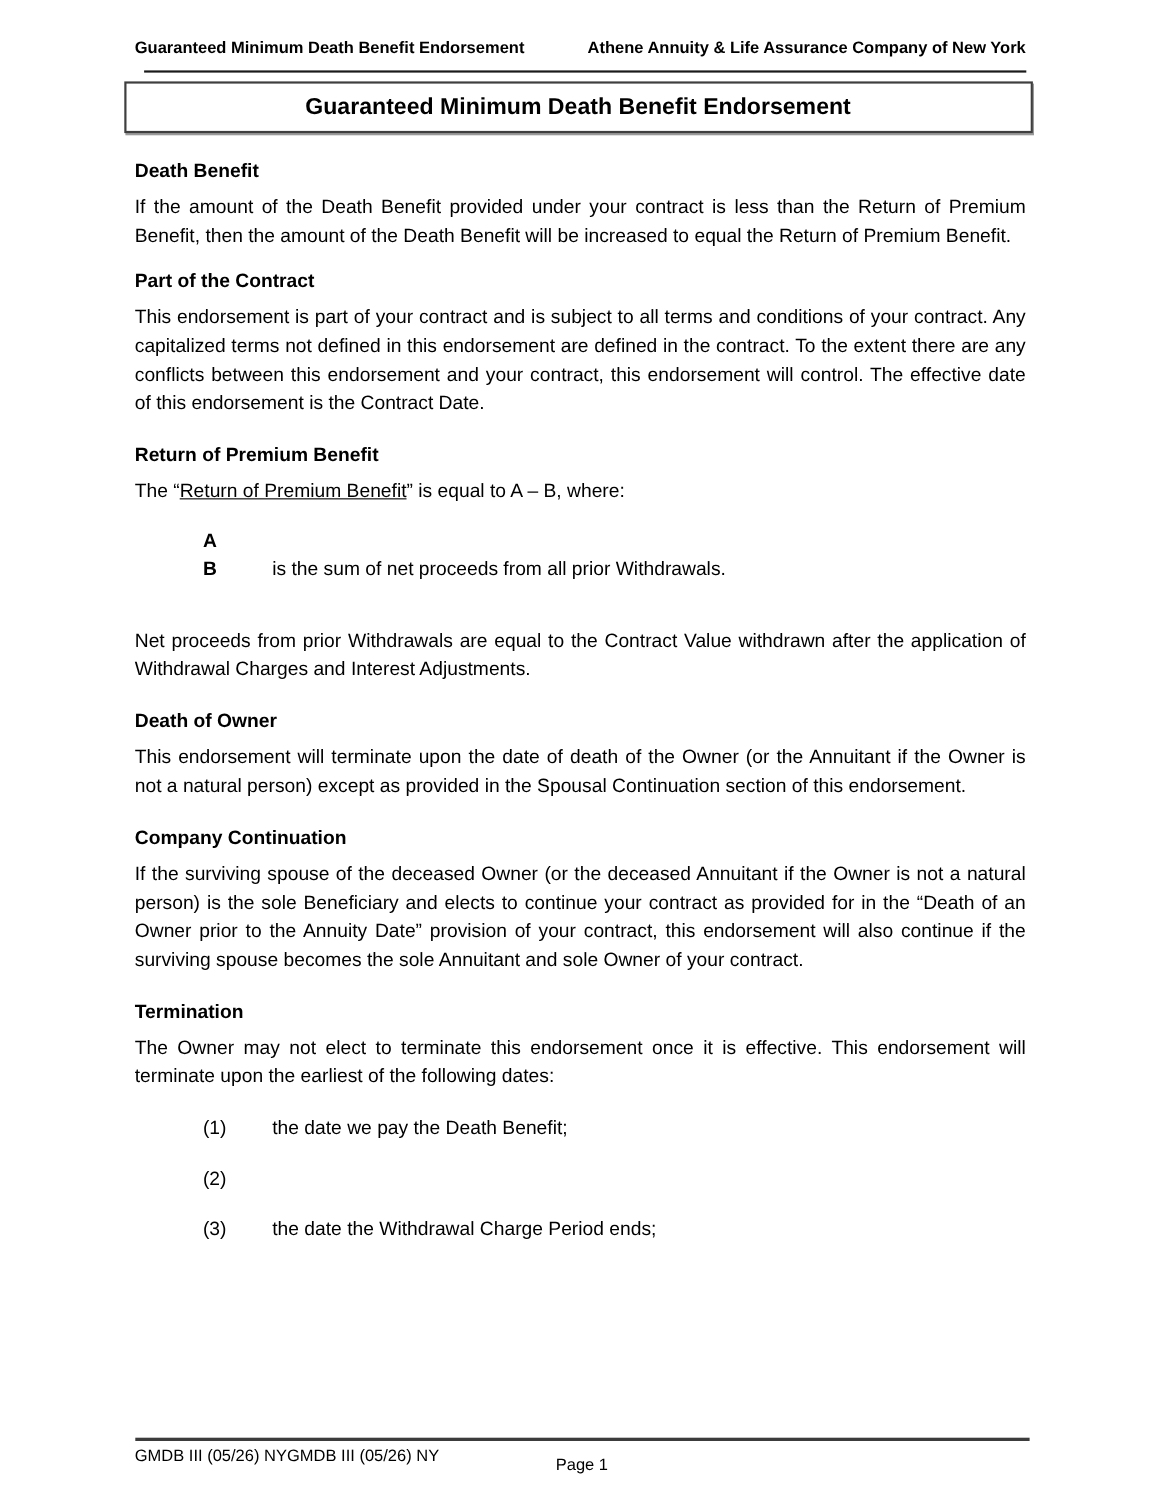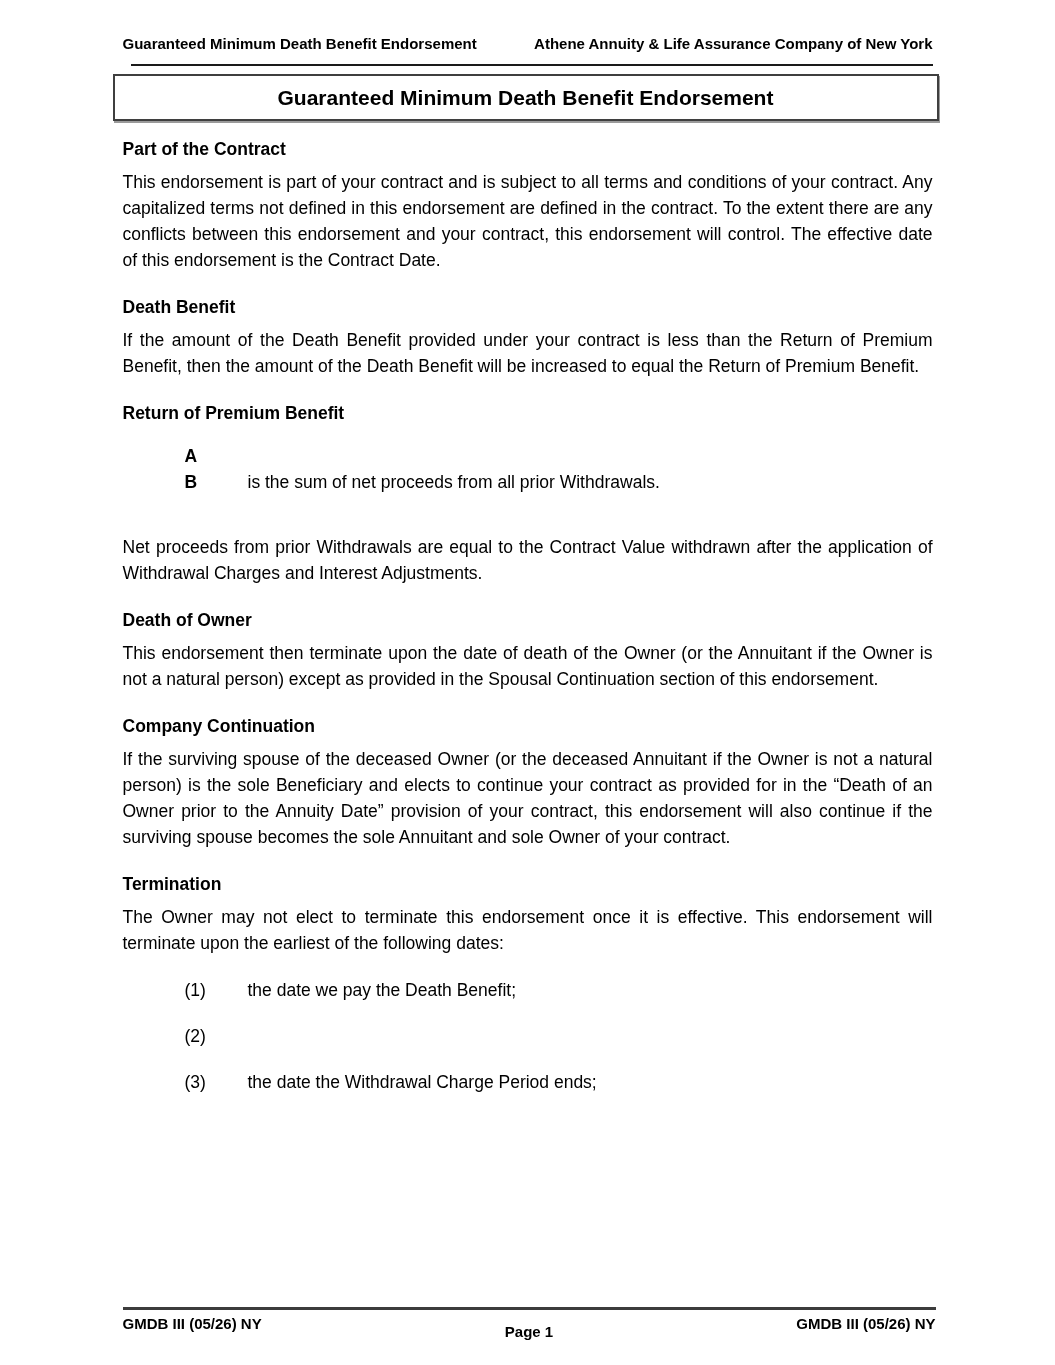--- a/index.html
+++ b/index.html
@@ -85,23 +85,23 @@
     bottom: 0;
     height: 58px;
   }
   .footer-rule {
     border: none;
     border-top: 3px solid #3c3c3c;
     margin: 0;
   }
   .footer-row {
     display: flex;
-    justify-content: space-between;
+    justify-content: flex-start;
     font-size: 15px;
-    font-weight: bold;
+    font-weight: normal;
     margin-top: 5px;
   }
   .footer-center { position: absolute; left: 0; right: 0; text-align: center; top: 16px; }
   .footer-left, .footer-right { position: relative; z-index: 1; background: transparent; }
   .underlined { text-decoration: underline; }
 </style>
 </head>
 <body>
 
 <div class="page">
@@ -111,46 +111,47 @@
     <span>Athene Annuity &amp; Life Assurance Company of New York</span>
   </div>
 
   <hr class="header-rule">
 
   <div class="title-box">
     <span>Guaranteed Minimum Death Benefit Endorsement</span>
   </div>
 
   <div>
+    <div class="section-heading">Death Benefit</div>
+    <p class="body-text">If the amount of the Death Benefit provided under your contract is less than the Return of Premium Benefit, then the amount of the Death Benefit will be increased to equal the Return of Premium Benefit.</p>
+  </div>
+
+  <div>
     <div class="section-heading first">Part of the Contract</div>
     <p class="body-text">This endorsement is part of your contract and is subject to all terms and conditions of your contract. Any capitalized terms not defined in this endorsement are defined in the contract. To the extent there are any conflicts between this endorsement and your contract, this endorsement will control. The effective date of this endorsement is the Contract Date.</p>
   </div>
 
   <div>
-    <div class="section-heading">Death Benefit</div>
-    <p class="body-text">If the amount of the Death Benefit provided under your contract is less than the Return of Premium Benefit, then the amount of the Death Benefit will be increased to equal the Return of Premium Benefit.</p>
-  </div>
-
-  <div>
     <div class="section-heading">Return of Premium Benefit</div>
+    <p class="body-text"><span>The “</span><span class="underlined">Return of Premium Benefit</span><span>” is equal to A – B, where:</span></p>
     <div class="def-list">
       <div class="def-row">
         <span class="def-term">A</span>
       </div>
       <div class="def-row">
         <span class="def-term">B</span>
         <span>is the sum of net proceeds from all prior Withdrawals.</span>
       </div>
     </div>
     <p class="body-text follow-para">Net proceeds from prior Withdrawals are equal to the Contract Value withdrawn after the application of Withdrawal Charges and Interest Adjustments.</p>
   </div>
 
   <div>
     <div class="section-heading">Death of Owner</div>
-    <p class="body-text">This endorsement then terminate upon the date of death of the Owner (or the Annuitant if the Owner is not a natural person) except as provided in the Spousal Continuation section of this endorsement.</p>
+    <p class="body-text">This endorsement will terminate upon the date of death of the Owner (or the Annuitant if the Owner is not a natural person) except as provided in the Spousal Continuation section of this endorsement.</p>
   </div>
 
   <div>
     <div class="section-heading">Company Continuation</div>
     <p class="body-text">If the surviving spouse of the deceased Owner (or the deceased Annuitant if the Owner is not a natural person) is the sole Beneficiary and elects to continue your contract as provided for in the “Death of an Owner prior to the Annuity Date” provision of your contract, this endorsement will also continue if the surviving spouse becomes the sole Annuitant and sole Owner of your contract.</p>
   </div>
 
   <div>
     <div class="section-heading">Termination</div>
     <p class="body-text">The Owner may not elect to terminate this endorsement once it is effective. This endorsement will terminate upon the earliest of the following dates:</p>

